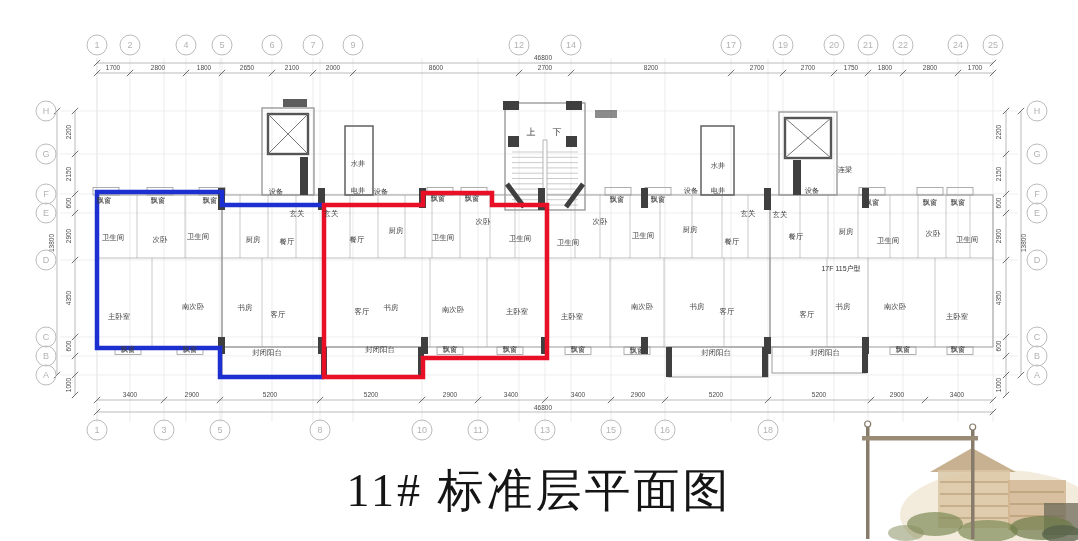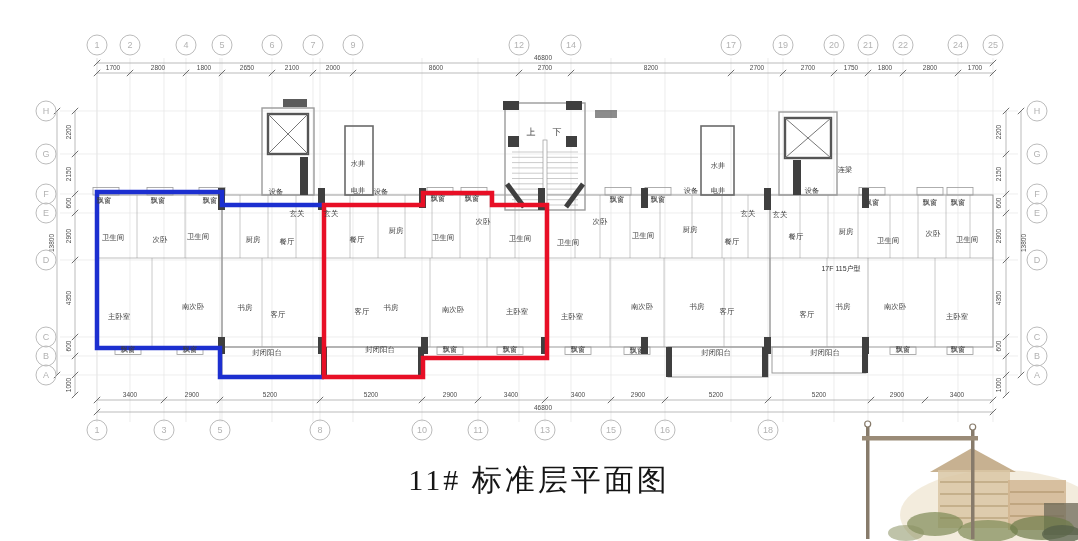--- a/index.html
+++ b/index.html
@@ -1,20 +1,20 @@
 <!DOCTYPE html>
 <html><head>
 <meta charset="utf-8">
 <style>
   html,body{margin:0;padding:0;background:#fff;}
   .stage{position:relative;width:1078px;height:541px;background:#ffffff;overflow:hidden;
          font-family:"Liberation Sans",sans-serif;}
   svg text{font-family:"Liberation Sans",sans-serif;}
   .title{position:absolute;left:0;right:0;top:460px;text-align:center;
-         font-family:"Liberation Serif",serif;font-size:30px;color:#151515;
+         font-family:"Liberation Serif",serif;font-size:46px;color:#151515;
          letter-spacing:3px;white-space:nowrap;}
 </style>
 </head>
 <body>
 
 <div class="stage">
   <svg id="plan" width="1078" height="541" viewBox="0 0 1078 541">
 
     <g id="g-grid">
         <line x1="97" y1="58" x2="97" y2="422" stroke="#e4e4e4" stroke-width="0.7"></line>

